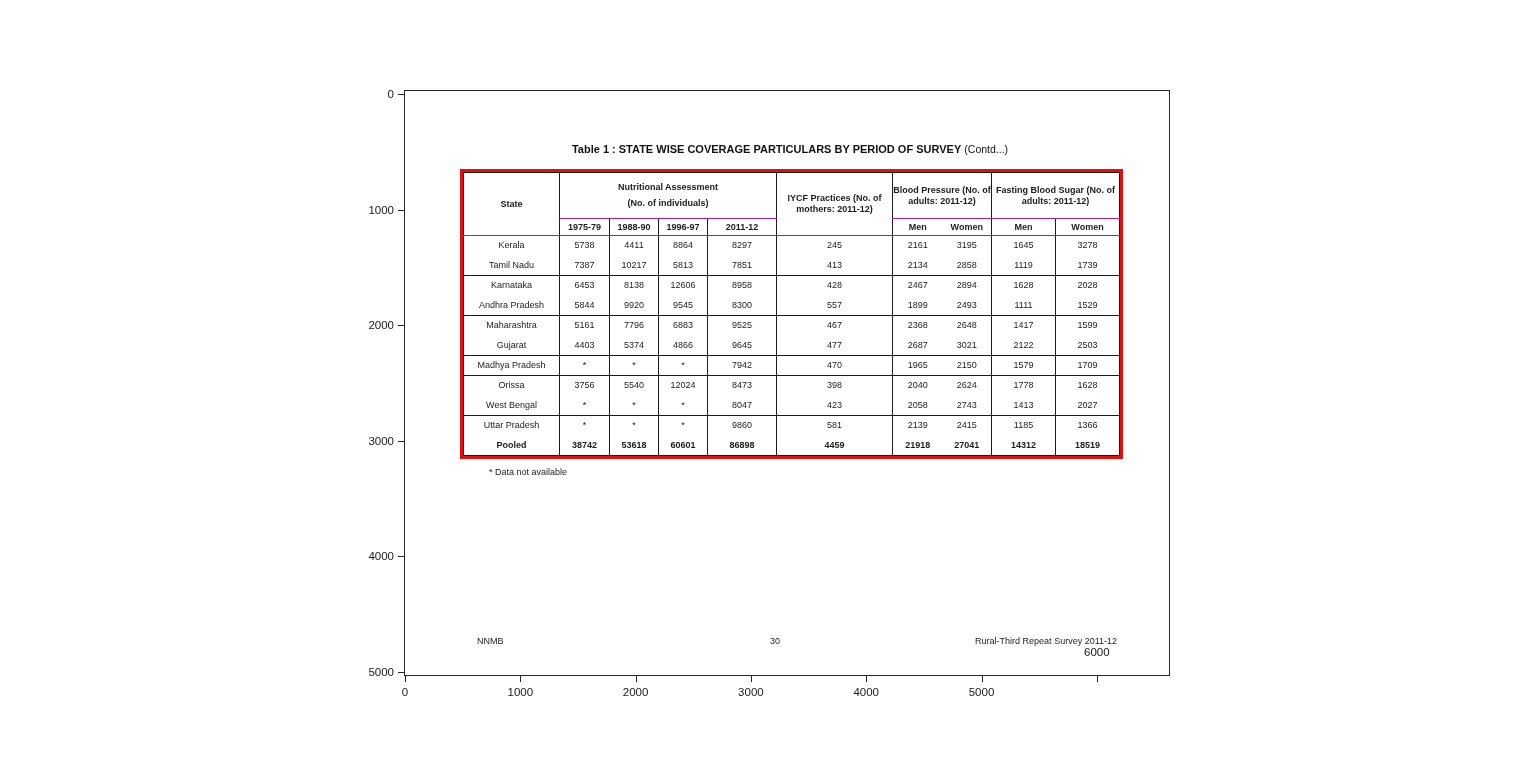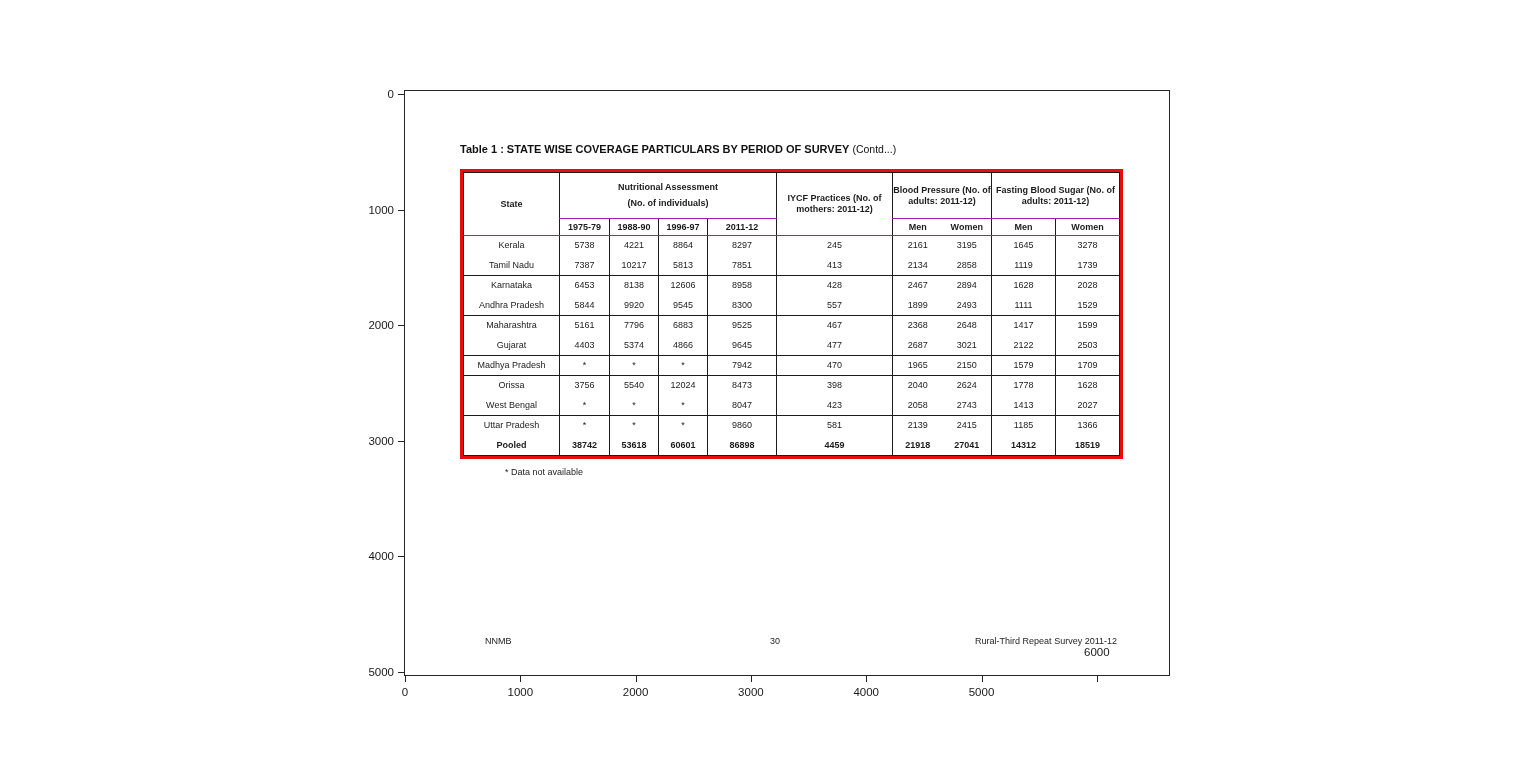--- a/index.html
+++ b/index.html
@@ -11,21 +11,21 @@
           border:1px solid #262626; background:#ffffff; }
 
   .ytick-mark { position:absolute; width:6px; height:1px; background:#262626; }
   .xtick-mark { position:absolute; width:1px; height:6px; background:#262626; }
   .ytick-label { position:absolute; width:60px; text-align:right;
                  font-size:11.5px; color:#191919; line-height:13px; }
   .xtick-label { position:absolute; width:60px; text-align:center;
                  font-size:11.5px; color:#191919; line-height:13px; }
 
   
-  .doc-title { position:absolute; left:55px; top:52px; width:660px; 
+  .doc-title { position:absolute; left:55px; top:52px; width:660px; text-align:center;
                font-size:11px; color:#121212; white-space:nowrap; }
   .doc-title .tmain { font-weight:bold; }
   .doc-title .tcontd { font-weight:normal; font-size:10.5px; }
 
   .tablewrap { position:absolute; left:55px; top:78px; border:3px solid #e80c0c; }
 
   table.cov { border-collapse:collapse; table-layout:fixed; background:#fff;
               border:1px solid #1c1c1c; }
   table.cov th, table.cov td {
       font-size:9px; color:#1c1c1c; text-align:center; padding:0;
@@ -35,23 +35,23 @@
   .hb { border-bottom:1px solid #a21caf; }
   tr.group-start td { border-top:1px solid #1c1c1c; }
   tbody td { height:20px; }
   td.cell-state { text-align:left; padding-left:5px; }
   tr.bold-row td { font-weight:bold; }
   th.h-main { font-size:9px; }
   th.h-iycf, th.h-bp, th.h-fbs { padding:0 8px; }
   th.yr { font-size:8.5px; height:17px; }
   tr.hrow1 th { height:46px; vertical-align:middle; }
 
-  .footnote { position:absolute; left:84px; top:376px; font-size:9px; color:#242424;margin-left:16px; }
+  .footnote { position:absolute; left:84px; top:376px; font-size:9px; color:#242424; }
   .pgfooter { position:absolute; font-size:9px; color:#242424; top:545px; }
-  .pgfooter.left { left:80px;text-align:center; }
+  .pgfooter.left { left:72px;text-align:center; }
   .pgfooter.center { left:340px; width:60px; text-align:center; }
   .pgfooter.right { right:52px; }
 </style>
 </head>
 <body>
 
 <div class="axes">
 
   <div class="doc-title">
     <span class="tmain">Table 1 : STATE WISE COVERAGE PARTICULARS BY PERIOD OF SURVEY</span>
@@ -91,21 +91,21 @@
           <th class="vl hb yr">Men</th>
           <th class="hb yr">Women</th>
           <th class="vl hb yr">Men</th>
           <th class="vl hb yr">Women</th>
         </tr>
       </thead>
       <tbody>
           <tr>
             <td class="cell-state">Kerala</td>
             <td class="vl">5738</td>
-            <td class="vl">4221</td>
+            <td class="vl">4411</td>
             <td class="vl">8864</td>
             <td class="vl">8297</td>
             <td class="vl">245</td>
             <td class="vl">2161</td>
             <td>3195</td>
             <td class="vl">1645</td>
             <td class="vl">3278</td>
           </tr>
           <tr>
             <td class="cell-state">Tamil Nadu</td>

